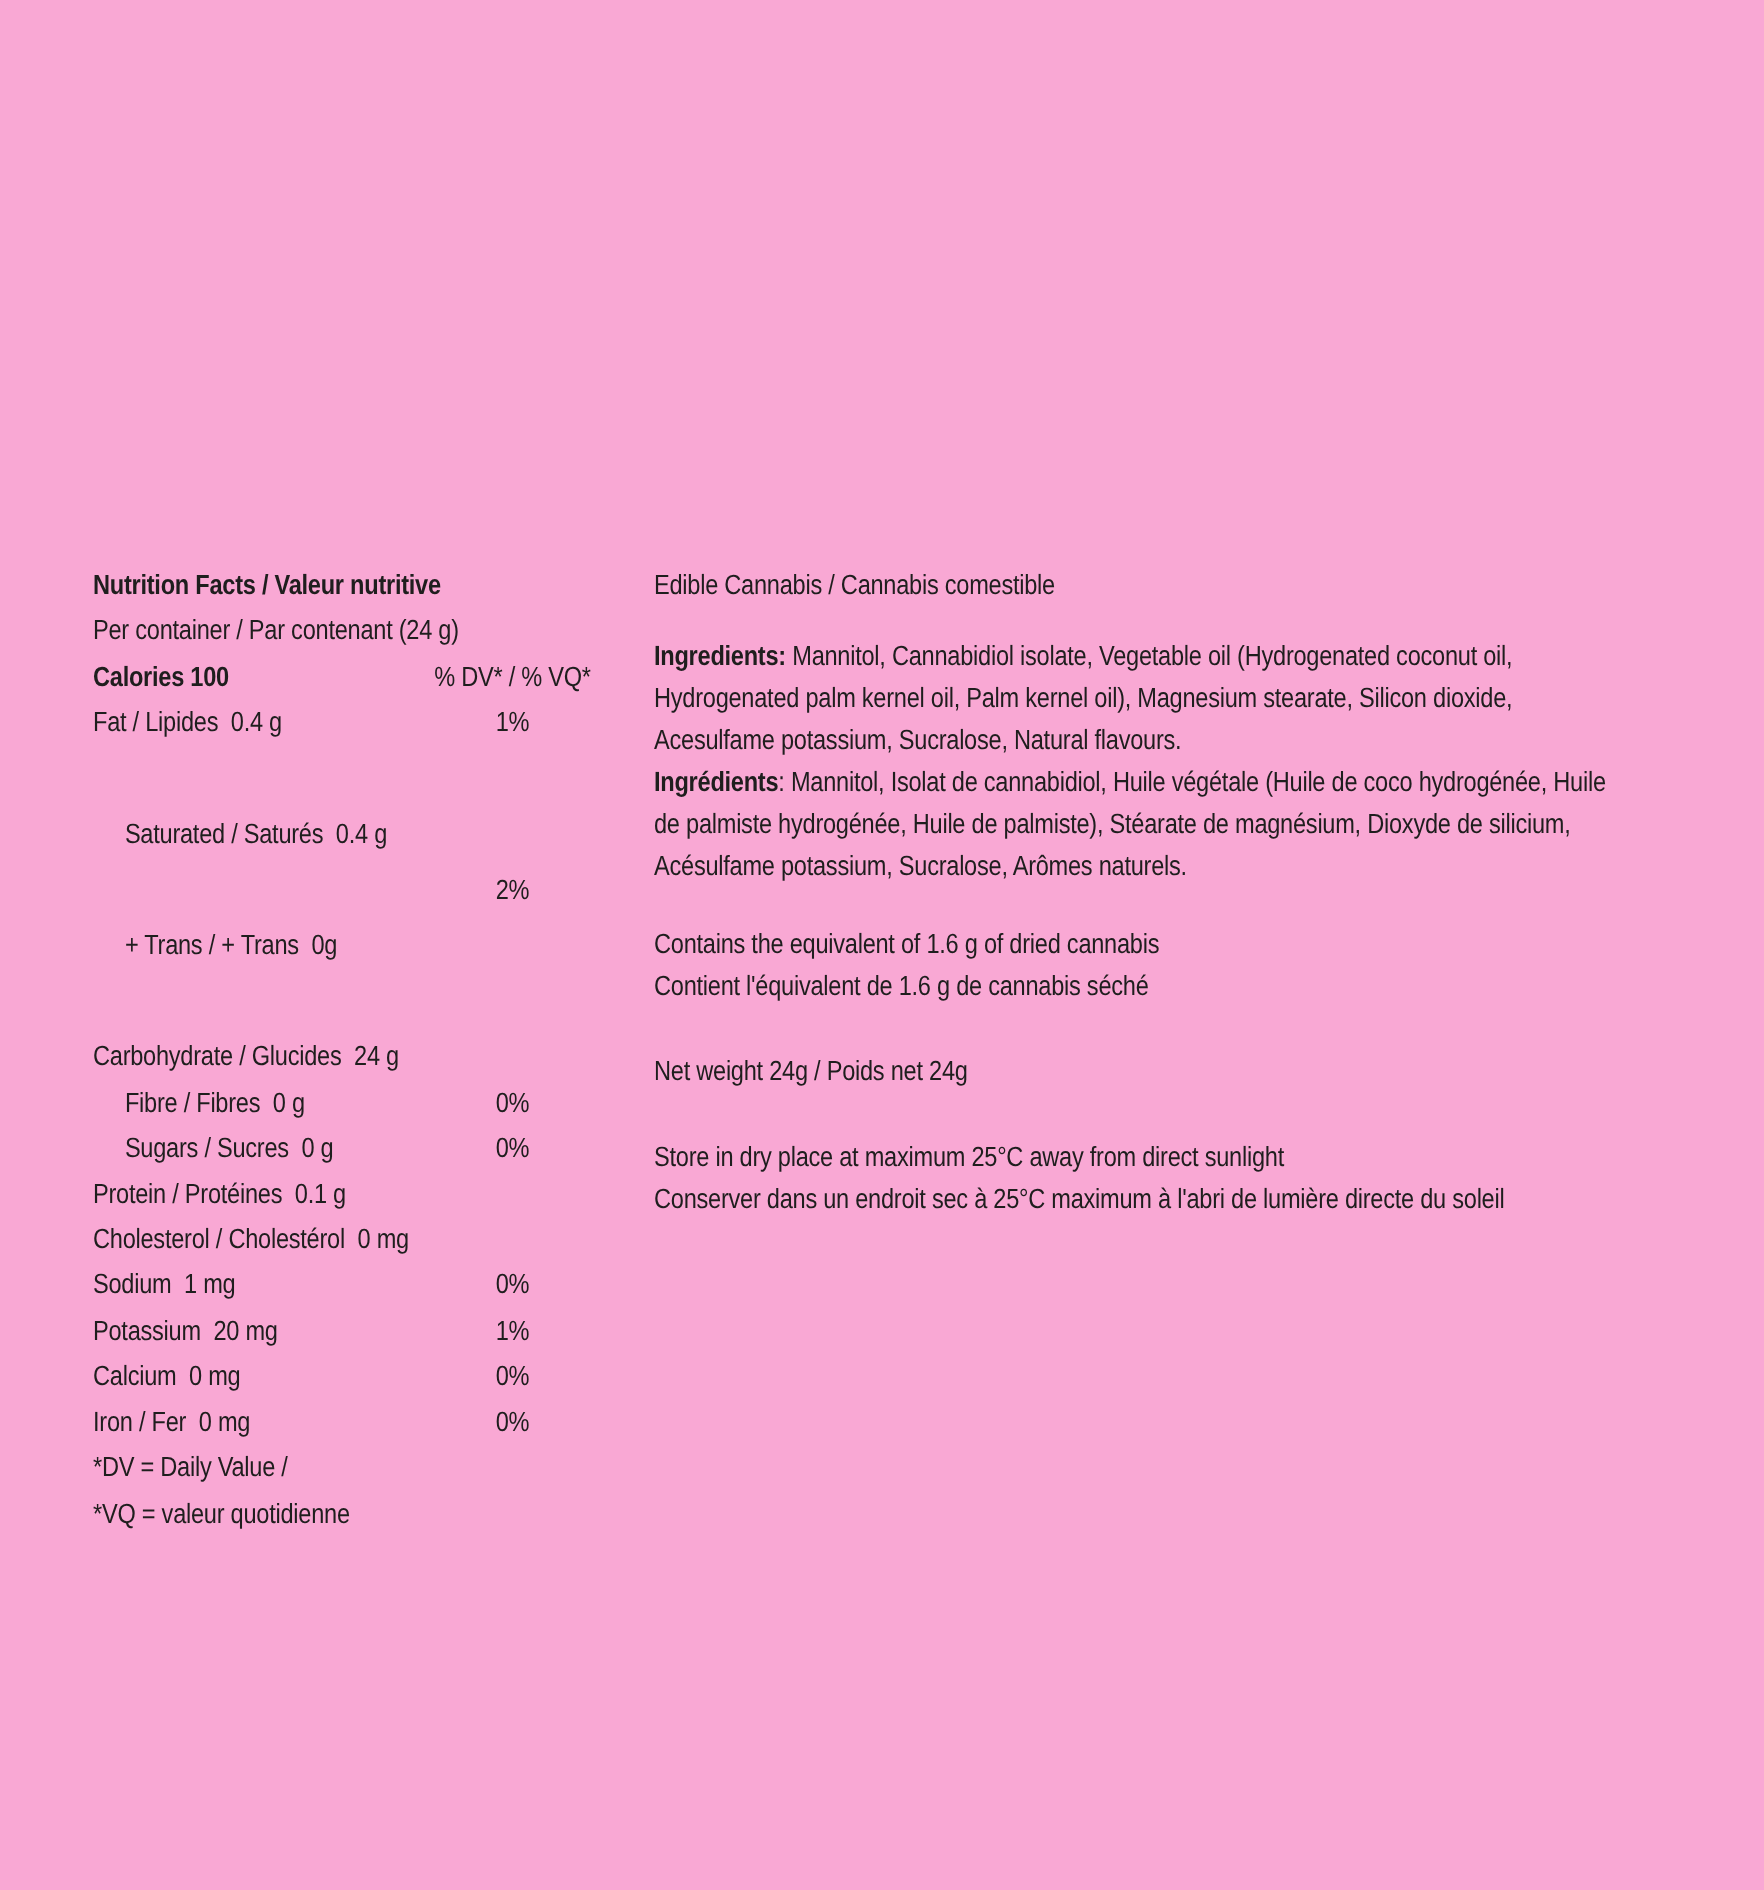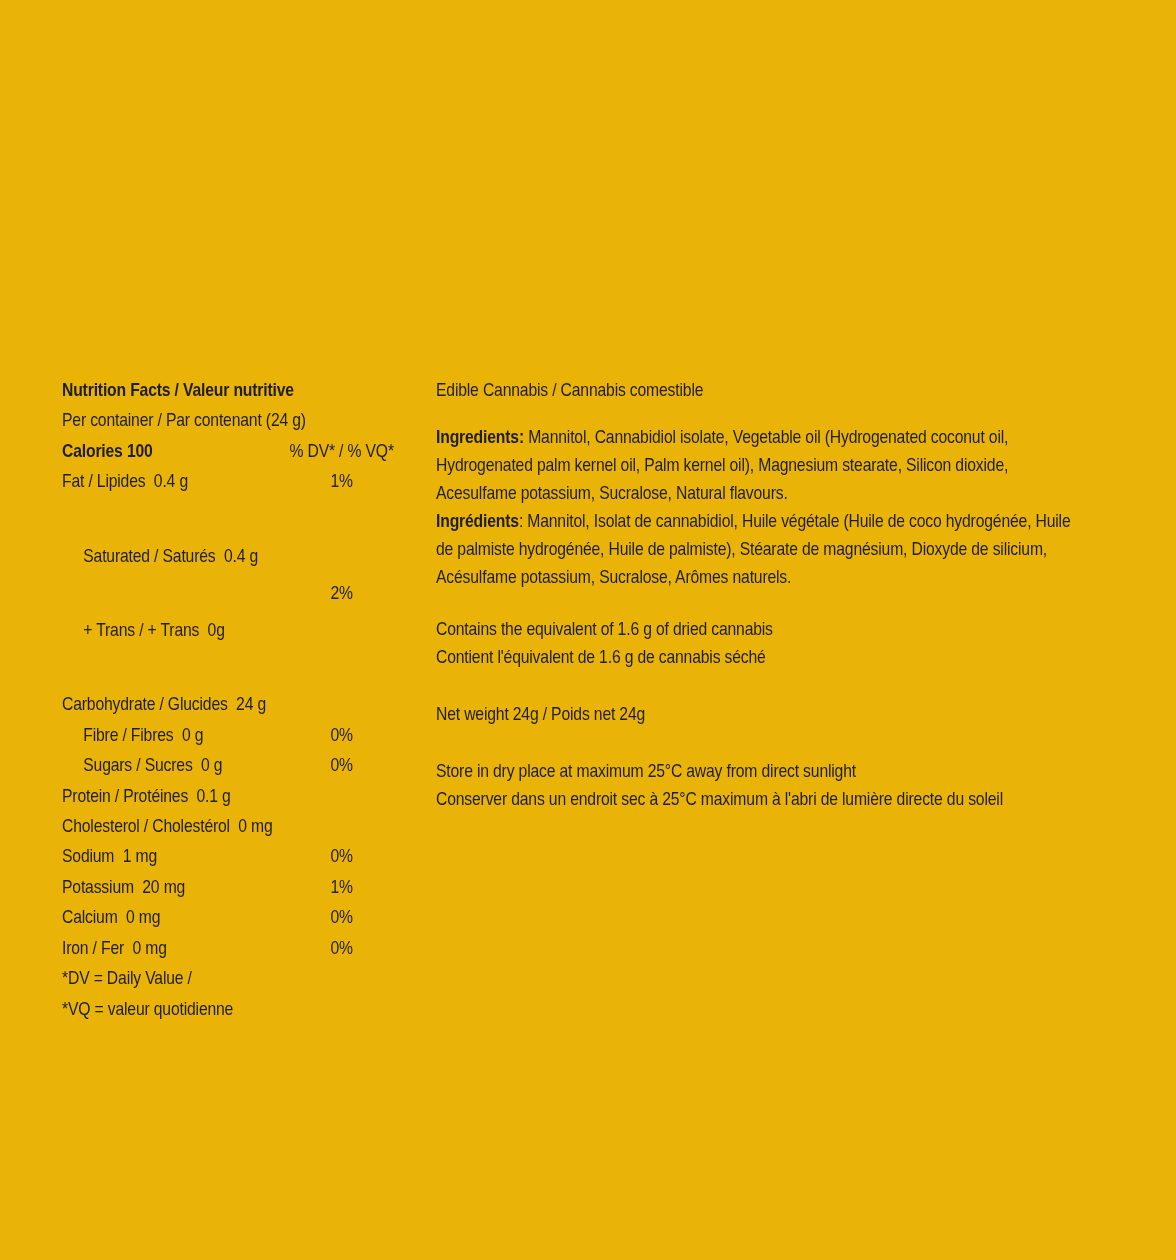--- a/index.html
+++ b/index.html
@@ -11,21 +11,21 @@
     width: 1176px;
     height: 1260px;
     position: relative;
     font-family: "Liberation Sans", "DejaVu Sans", sans-serif;
     color: #1f1e1e;
     overflow: hidden;
   }
   .page {
     position: absolute;
     inset: 0;
-    background: #eab308;
+    background: #f9a8d4;
   }
   
   .nutrition {
     position: absolute;
     left: 62px;
     top: 375px;
     width: 394px;
     transform: scaleX(0.85);
     transform-origin: 0 0;
     font-size: 18.5px;

